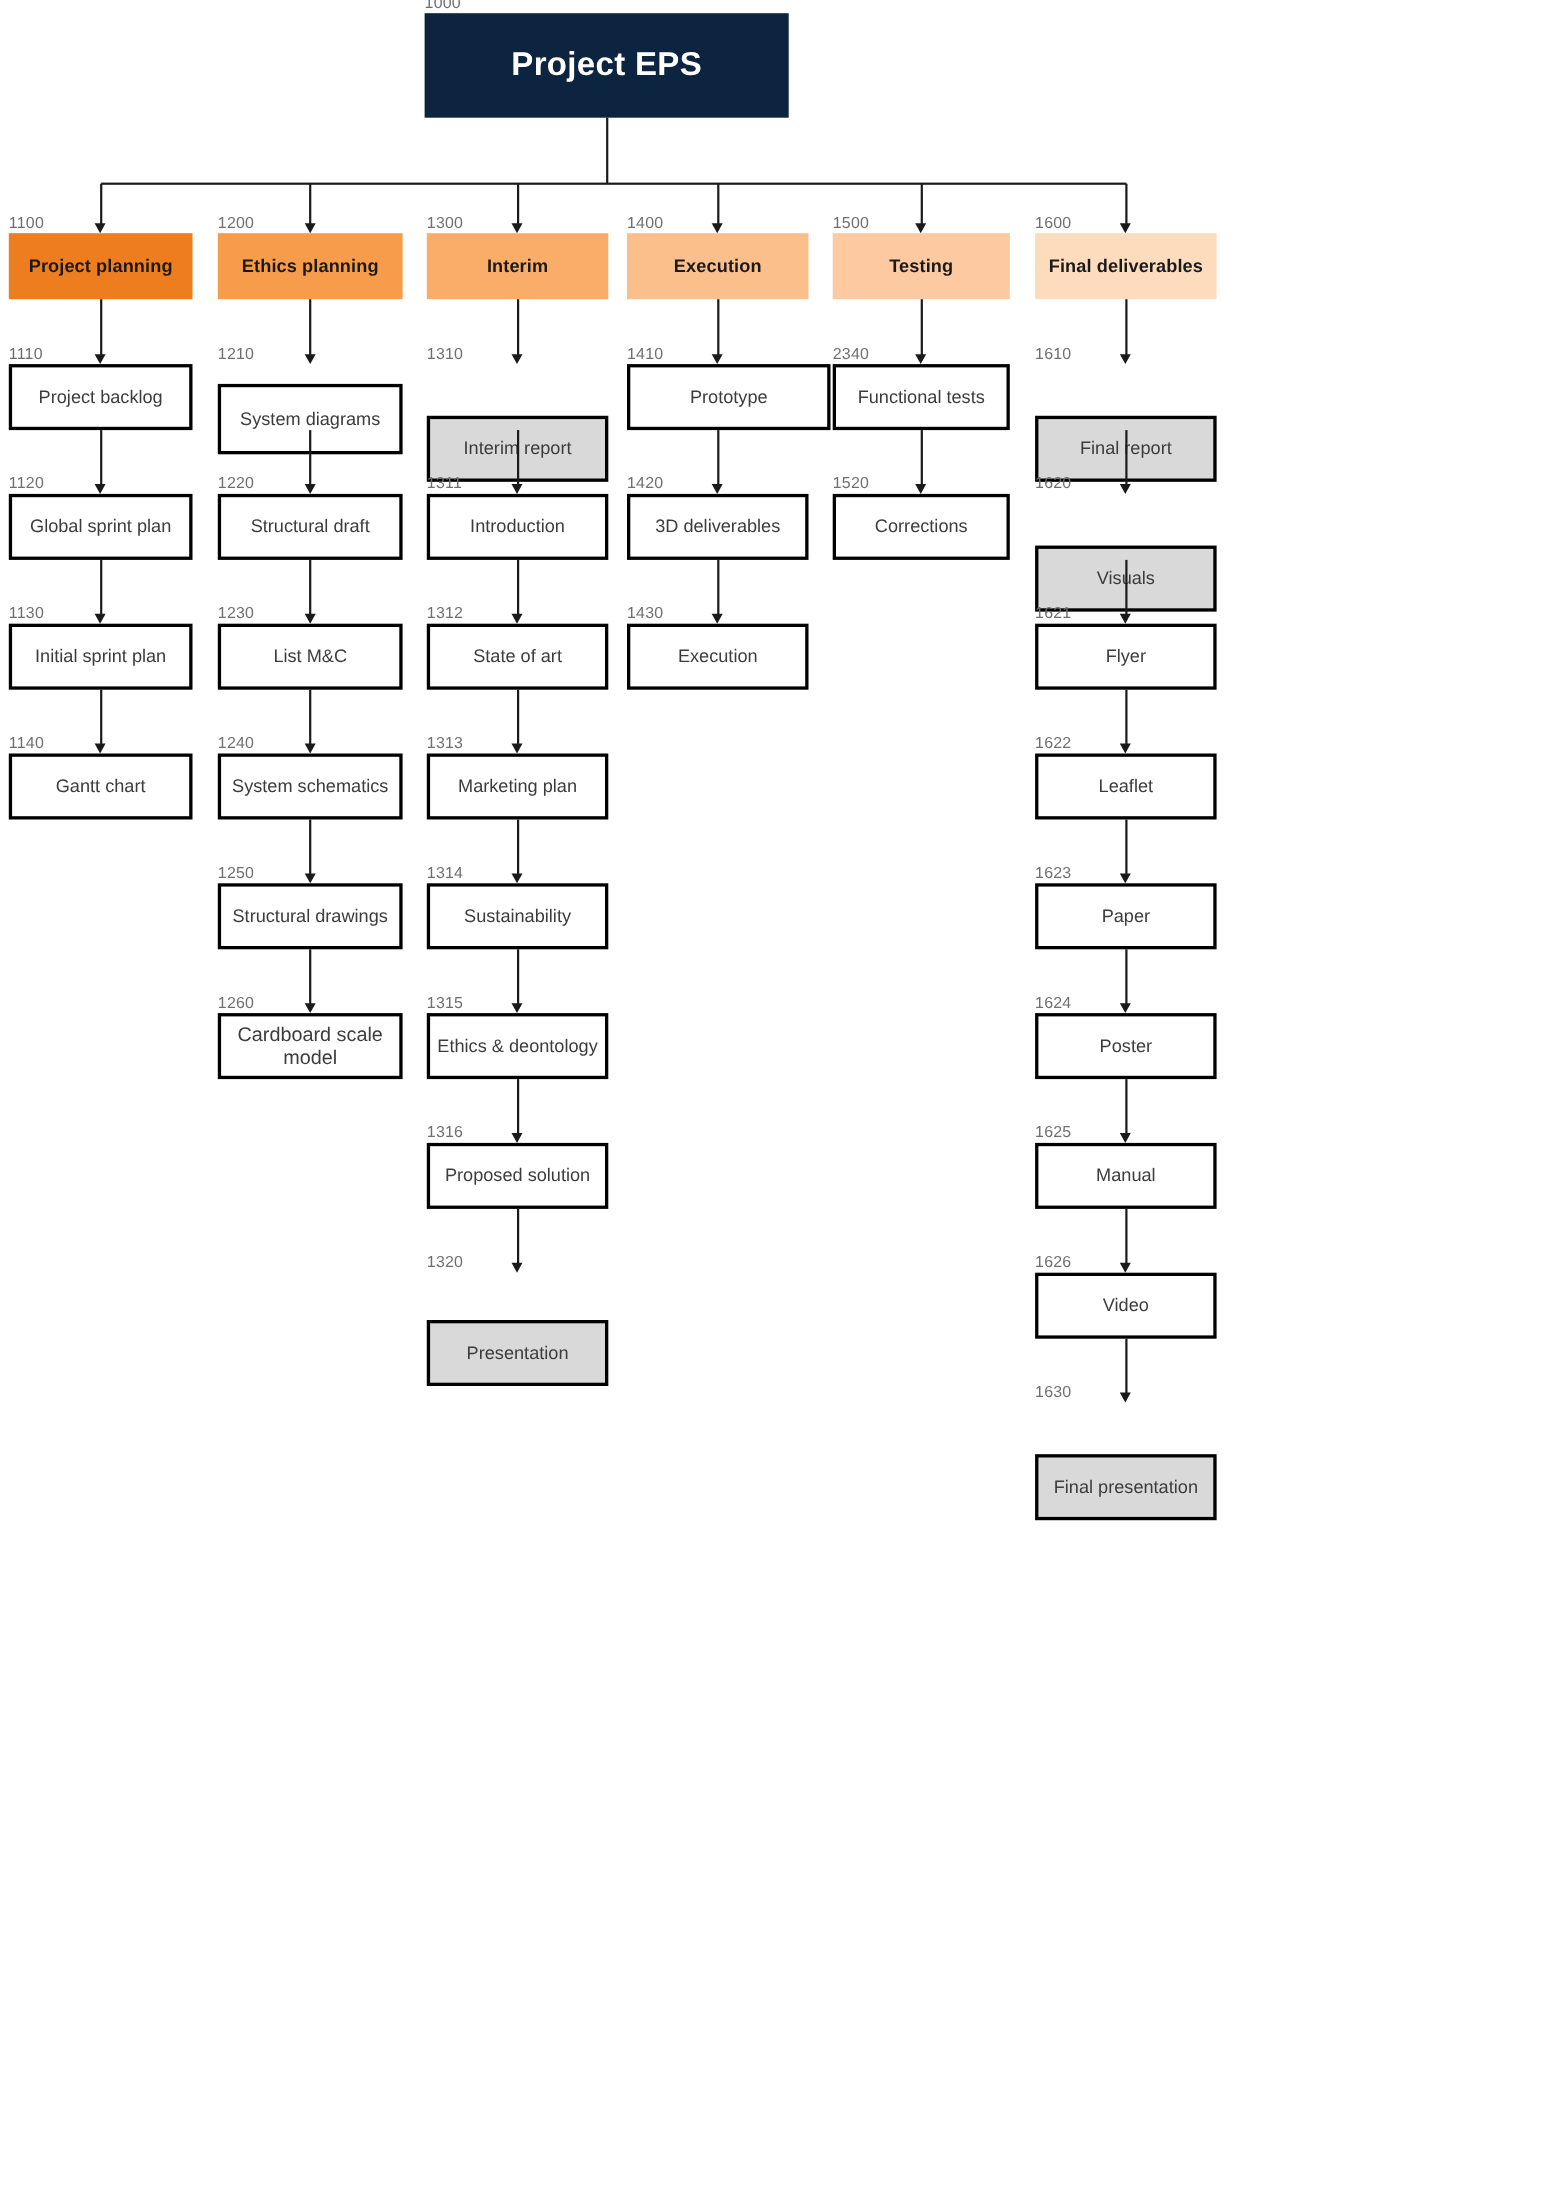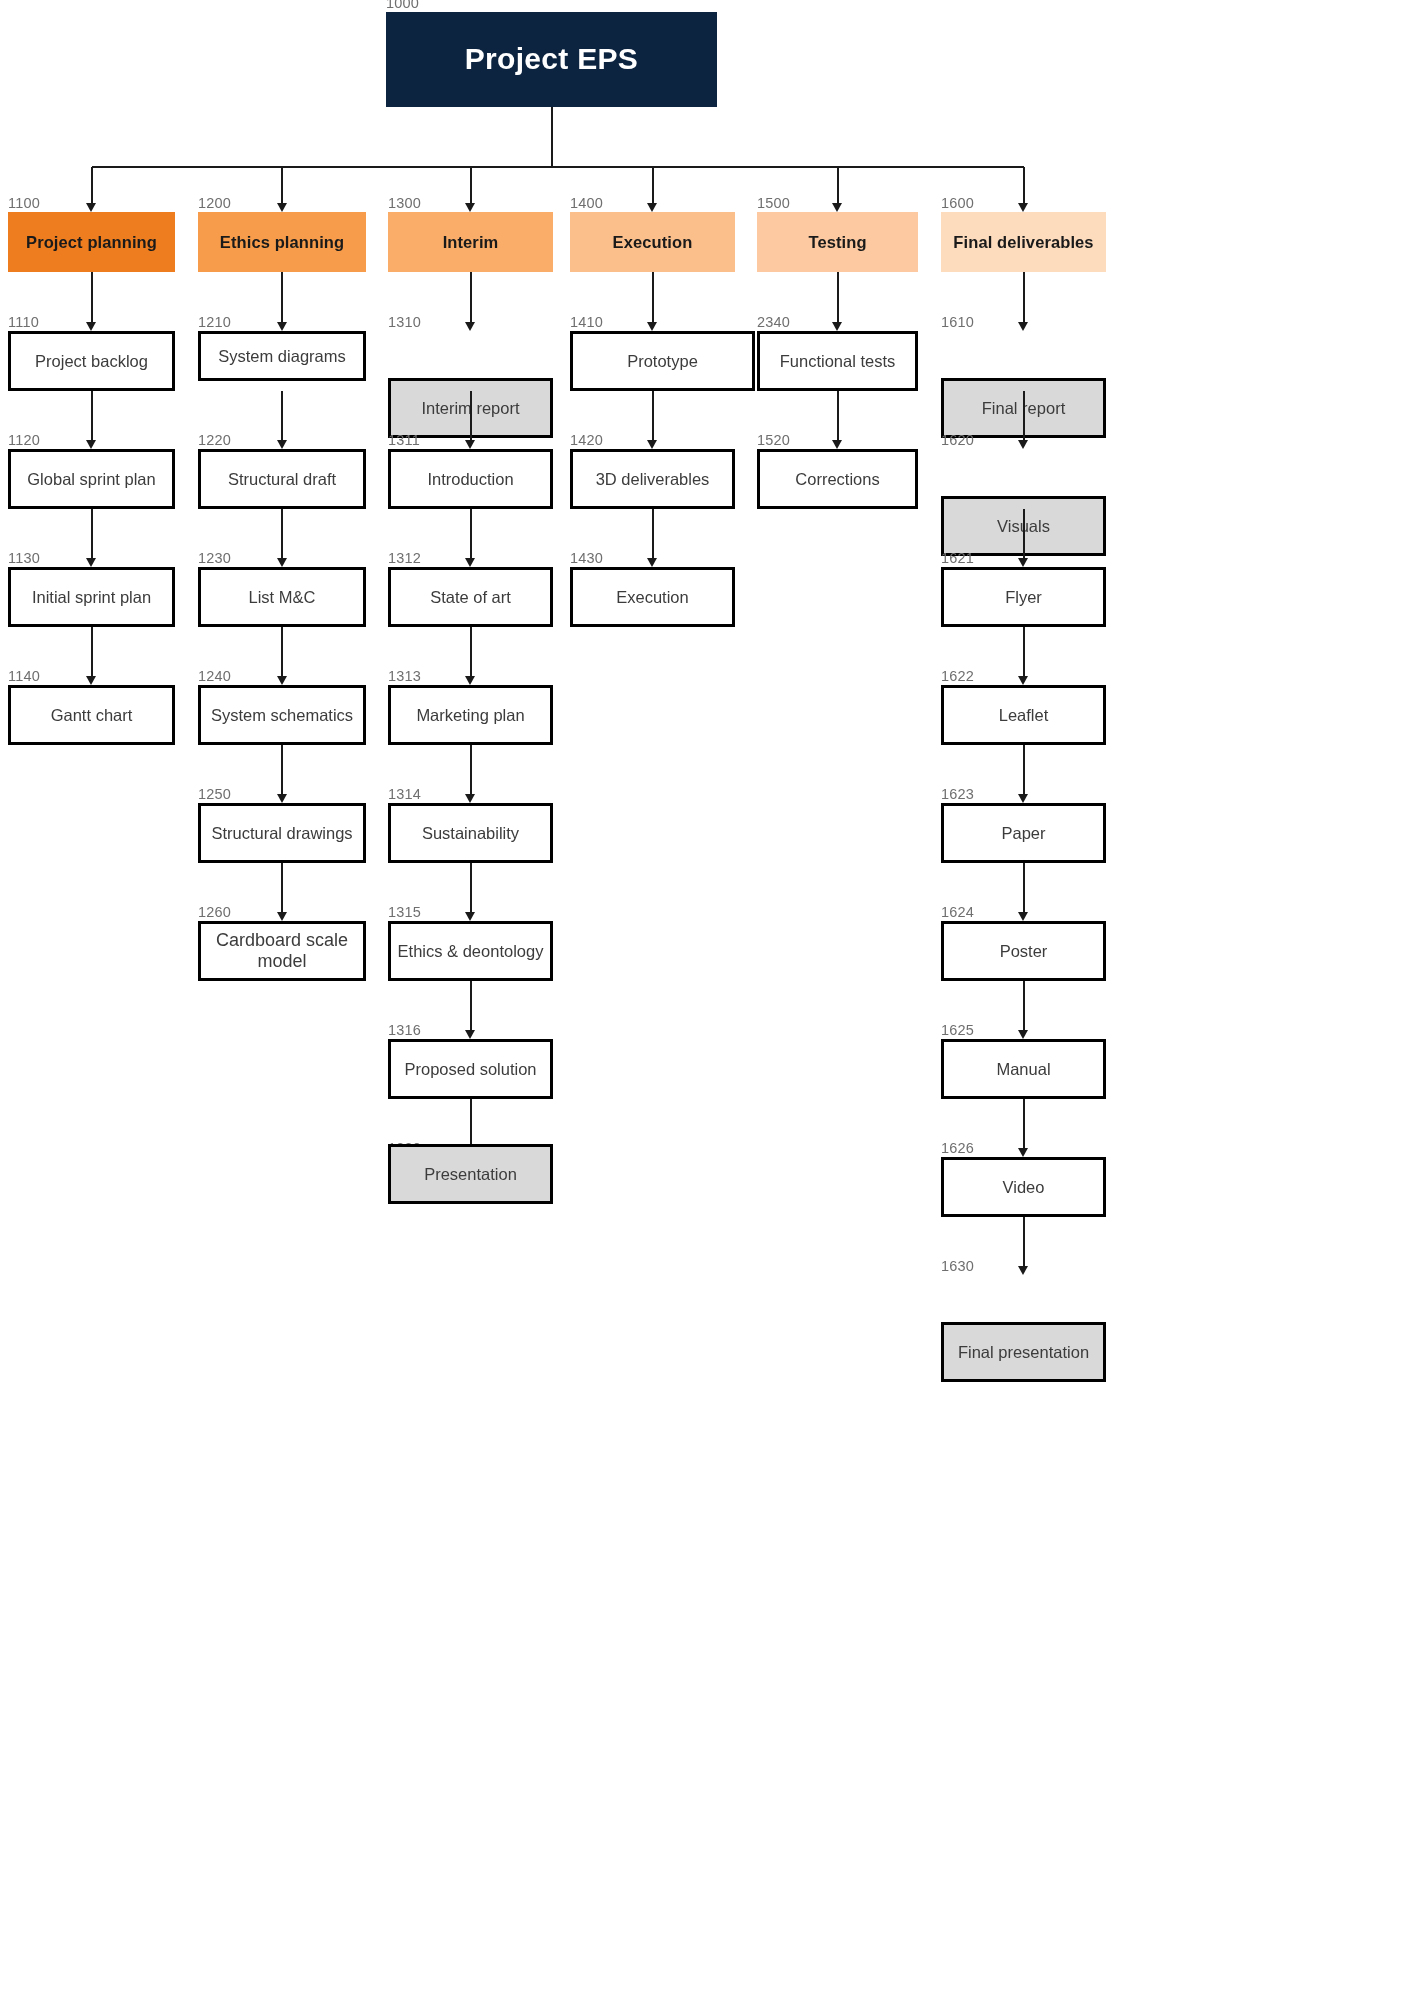--- a/index.html
+++ b/index.html
@@ -123,21 +123,21 @@
     <div class="node task" style="left: 8px; top: 567px; width: 167px; height: 60px;">Initial sprint plan</div>
     <div class="vline" style="left: 90.5px; top: 627px; height: 50px;"></div>
     <div class="arrowhead" style="left: 86px; top: 676px;"></div>
     <div class="idtag" style="left: 8px; top: 669px;">1140</div>
     <div class="node task" style="left: 8px; top: 685px; width: 167px; height: 60px;">Gantt chart</div>
     <div class="idtag" style="left: 198px; top: 196px;">1200</div>
     <div class="node phase" style="left: 198px; top: 212px; width: 168px; height: 60px; background: rgb(247, 156, 74);">Ethics planning</div>
     <div class="vline" style="left: 281px; top: 272px; height: 51px;"></div>
     <div class="arrowhead" style="left: 276.5px; top: 322px;"></div>
     <div class="idtag" style="left: 198px; top: 315px;">1210</div>
-    <div class="node task" style="left: 198px; top: 331px; width: 168px; height: 50px;">System diagrams</div>
+    <div class="node task" style="left: 198px; top: 349px; width: 168px; height: 64px;">System diagrams</div>
     <div class="vline" style="left: 281px; top: 391px; height: 50px;"></div>
     <div class="arrowhead" style="left: 276.5px; top: 440px;"></div>
     <div class="idtag" style="left: 198px; top: 433px;">1220</div>
     <div class="node task" style="left: 198px; top: 449px; width: 168px; height: 60px;">Structural draft</div>
     <div class="vline" style="left: 281px; top: 509px; height: 50px;"></div>
     <div class="arrowhead" style="left: 276.5px; top: 558px;"></div>
     <div class="idtag" style="left: 198px; top: 551px;">1230</div>
     <div class="node task" style="left: 198px; top: 567px; width: 168px; height: 60px;">List M&amp;C</div>
     <div class="vline" style="left: 281px; top: 627px; height: 50px;"></div>
     <div class="arrowhead" style="left: 276.5px; top: 676px;"></div>
@@ -177,21 +177,21 @@
     <div class="arrowhead" style="left: 465px; top: 912px;"></div>
     <div class="idtag" style="left: 388px; top: 905px;">1315</div>
     <div class="node task" style="left: 388px; top: 921px; width: 165px; height: 60px;">Ethics &amp; deontology</div>
     <div class="vline" style="left: 469.5px; top: 981px; height: 50px;"></div>
     <div class="arrowhead" style="left: 465px; top: 1030px;"></div>
     <div class="idtag" style="left: 388px; top: 1023px;">1316</div>
     <div class="node task" style="left: 388px; top: 1039px; width: 165px; height: 60px;">Proposed solution</div>
     <div class="vline" style="left: 469.5px; top: 1099px; height: 50px;"></div>
     <div class="arrowhead" style="left: 465px; top: 1148px;"></div>
     <div class="idtag" style="left: 388px; top: 1141px;">1320</div>
-    <div class="node task milestone" style="left: 388px; top: 1097px; width: 165px; height: 60px;">Presentation</div>
+    <div class="node task milestone" style="left: 388px; top: 1153px; width: 165px; height: 60px;">Presentation</div>
     <div class="idtag" style="left: 570px; top: 196px;">1400</div>
     <div class="node phase" style="left: 570px; top: 212px; width: 165px; height: 60px; background: rgb(251, 191, 139);">Execution</div>
     <div class="vline" style="left: 651.5px; top: 272px; height: 51px;"></div>
     <div class="arrowhead" style="left: 647px; top: 322px;"></div>
     <div class="idtag" style="left: 570px; top: 315px;">1410</div>
     <div class="node task" style="left: 570px; top: 331px; width: 185px; height: 60px;">Prototype</div>
     <div class="vline" style="left: 651.5px; top: 391px; height: 50px;"></div>
     <div class="arrowhead" style="left: 647px; top: 440px;"></div>
     <div class="idtag" style="left: 570px; top: 433px;">1420</div>
     <div class="node task" style="left: 570px; top: 449px; width: 165px; height: 60px;">3D deliverables</div>

